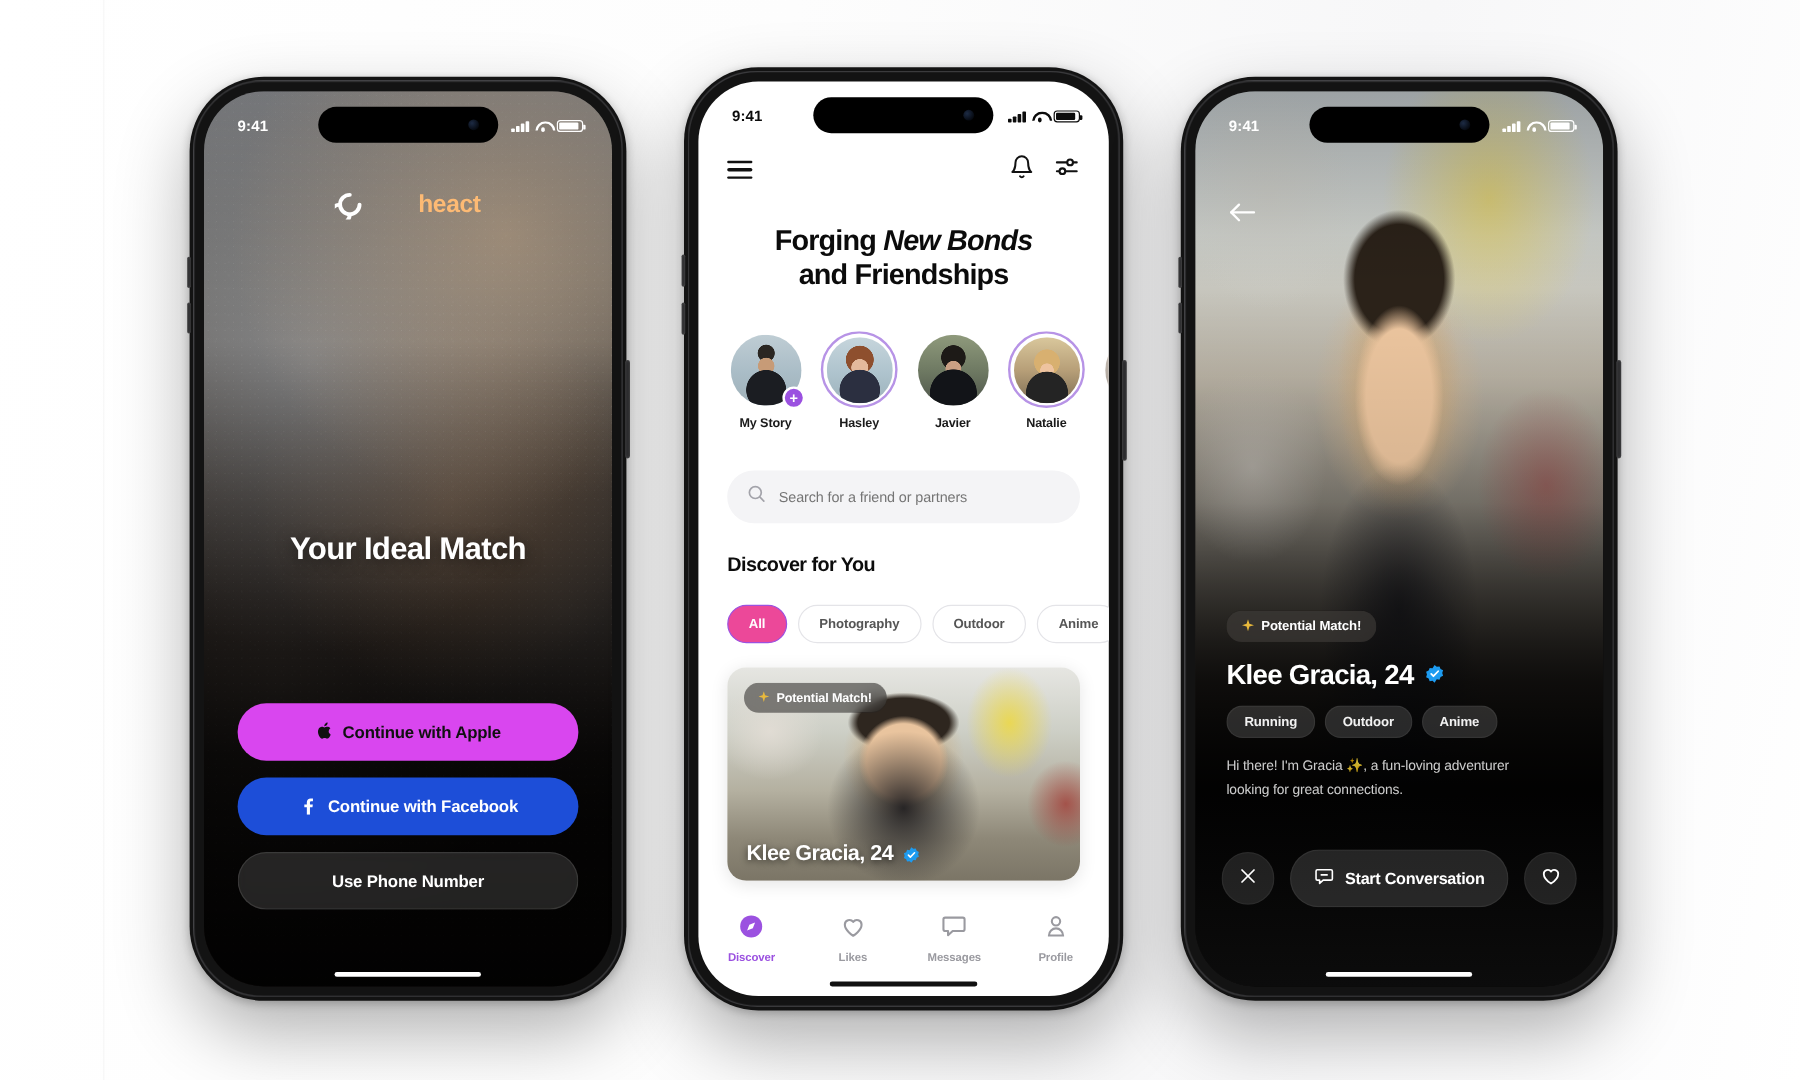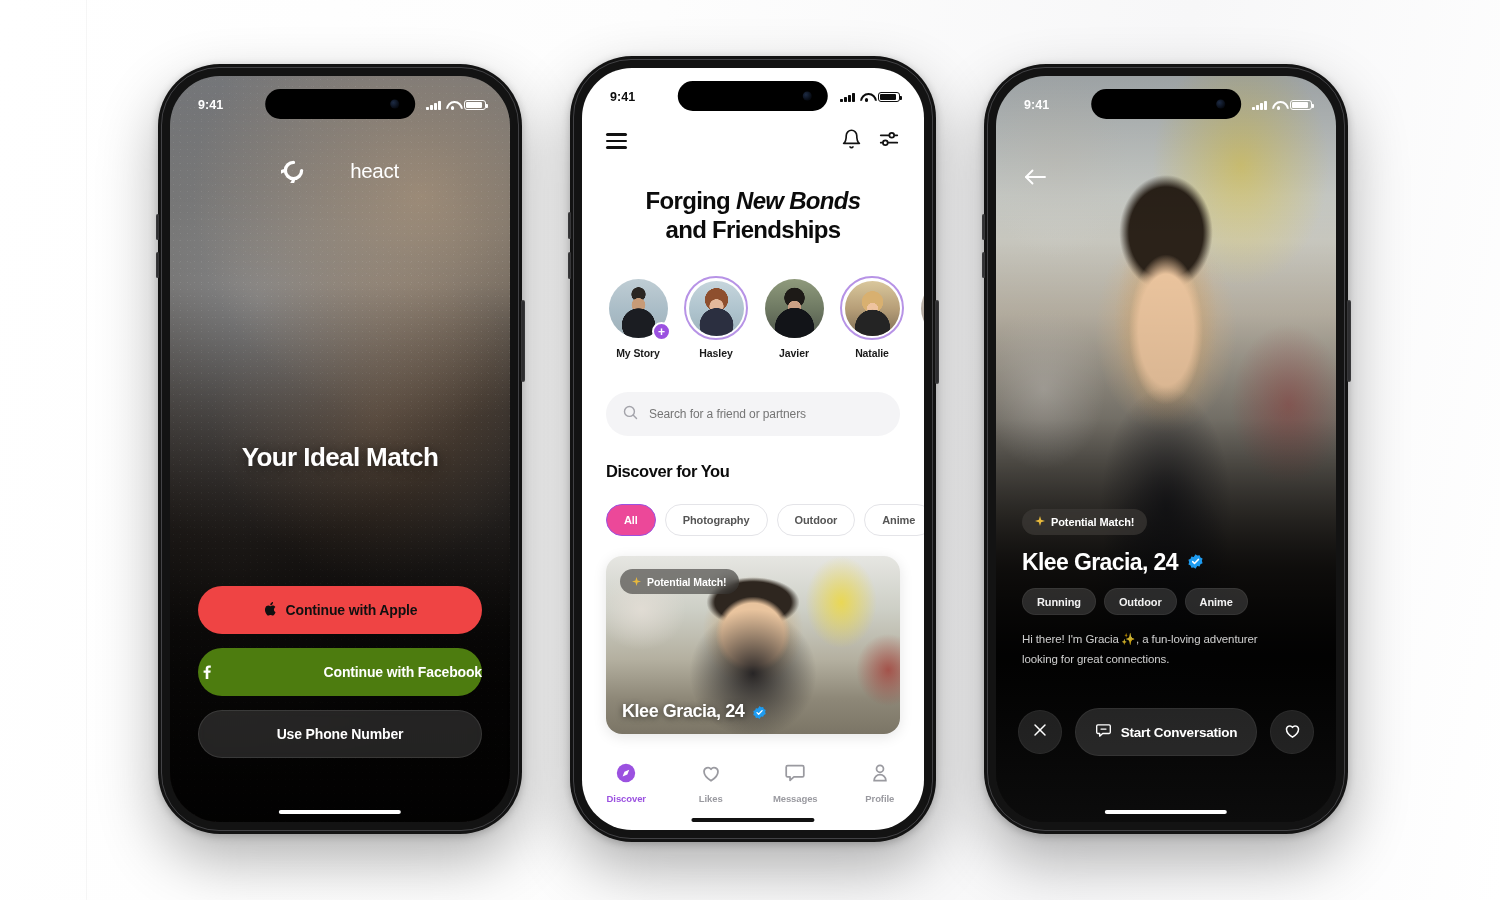--- a/index.html
+++ b/index.html
@@ -83,34 +83,34 @@
       rgba(0,0,0,0.42) 52%, rgba(0,0,0,0.80) 74%, rgba(0,0,0,0.92) 100%); }
   .p1-noise { position:absolute; inset:0; opacity:.22;
     background-image:
       radial-gradient(circle, rgba(255,255,255,.5) .6px, transparent .7px),
       radial-gradient(circle, rgba(255,255,255,.32) .5px, transparent .6px);
     background-size: 7px 7px, 11px 11px;
     background-position: 0 0, 4px 5px; }
   .brand { position:absolute; top:82px; left:0; right:0; z-index:3;
     display:flex; align-items:center; justify-content:center; gap:10px; }
   .brand .logo { width:25px; height:25px; }
-  .brand .name { color:#ffffff; font-size:20.5px; font-weight:400; letter-spacing:-.3px;margin-left:34px; }
+  .brand .name { color:#fdba74; font-size:20.5px; font-weight:700; letter-spacing:-.3px;margin-left:34px; }
   .p1-copy { position:absolute; left:0; right:0; top:366px; z-index:3;
     padding:0 28px; text-align:center; }
   .p1-h1 { color:#fff; font-size:26px; line-height:1.18; font-weight:700;
     letter-spacing:-.6px; text-shadow:0 2px 12px rgba(0,0,0,.55); }
   .p1-sub { margin-top:14px; color:rgba(255,255,255,.72); font-size:11.5px;
     line-height:1.86; font-weight:400; }
   .p1-btns { position:absolute; left:28px; right:28px; bottom:64px; z-index:3;
     display:flex; flex-direction:column; gap:14px; }
   .btn { height:48px; border-radius:26px; display:flex; align-items:center;
     justify-content:center; gap:9px; font-size:14px; font-weight:700;
     letter-spacing:-.15px; cursor:pointer; border:none; }
-  .btn-apple { background:#ef4444; color:#101010; }
-  .btn-fb { background:#4d7c0f; color:#fff;justify-content:space-between; }
+  .btn-apple { background:#d946ef; color:#101010; }
+  .btn-fb { background:#1d4ed8; color:#fff; }
   .btn-phone { background:rgba(255,255,255,0.13); color:#fff;
     border:1px solid rgba(255,255,255,0.10); backdrop-filter:blur(6px); }
 
   
   #p2 { left:570px; top:56px; width:366px; height:786px; }
   .p2-screen { background:#fff; color:#0d0d0d; }
   .p2-top { position:absolute; top:60px; left:0; right:0; padding:0 24px;
     display:flex; align-items:center; justify-content:space-between; }
   .burger { display:flex; flex-direction:column; gap:4px; cursor:pointer; }
   .burger i { display:block; width:21px; height:2.4px; background:#111; border-radius:2px; }

